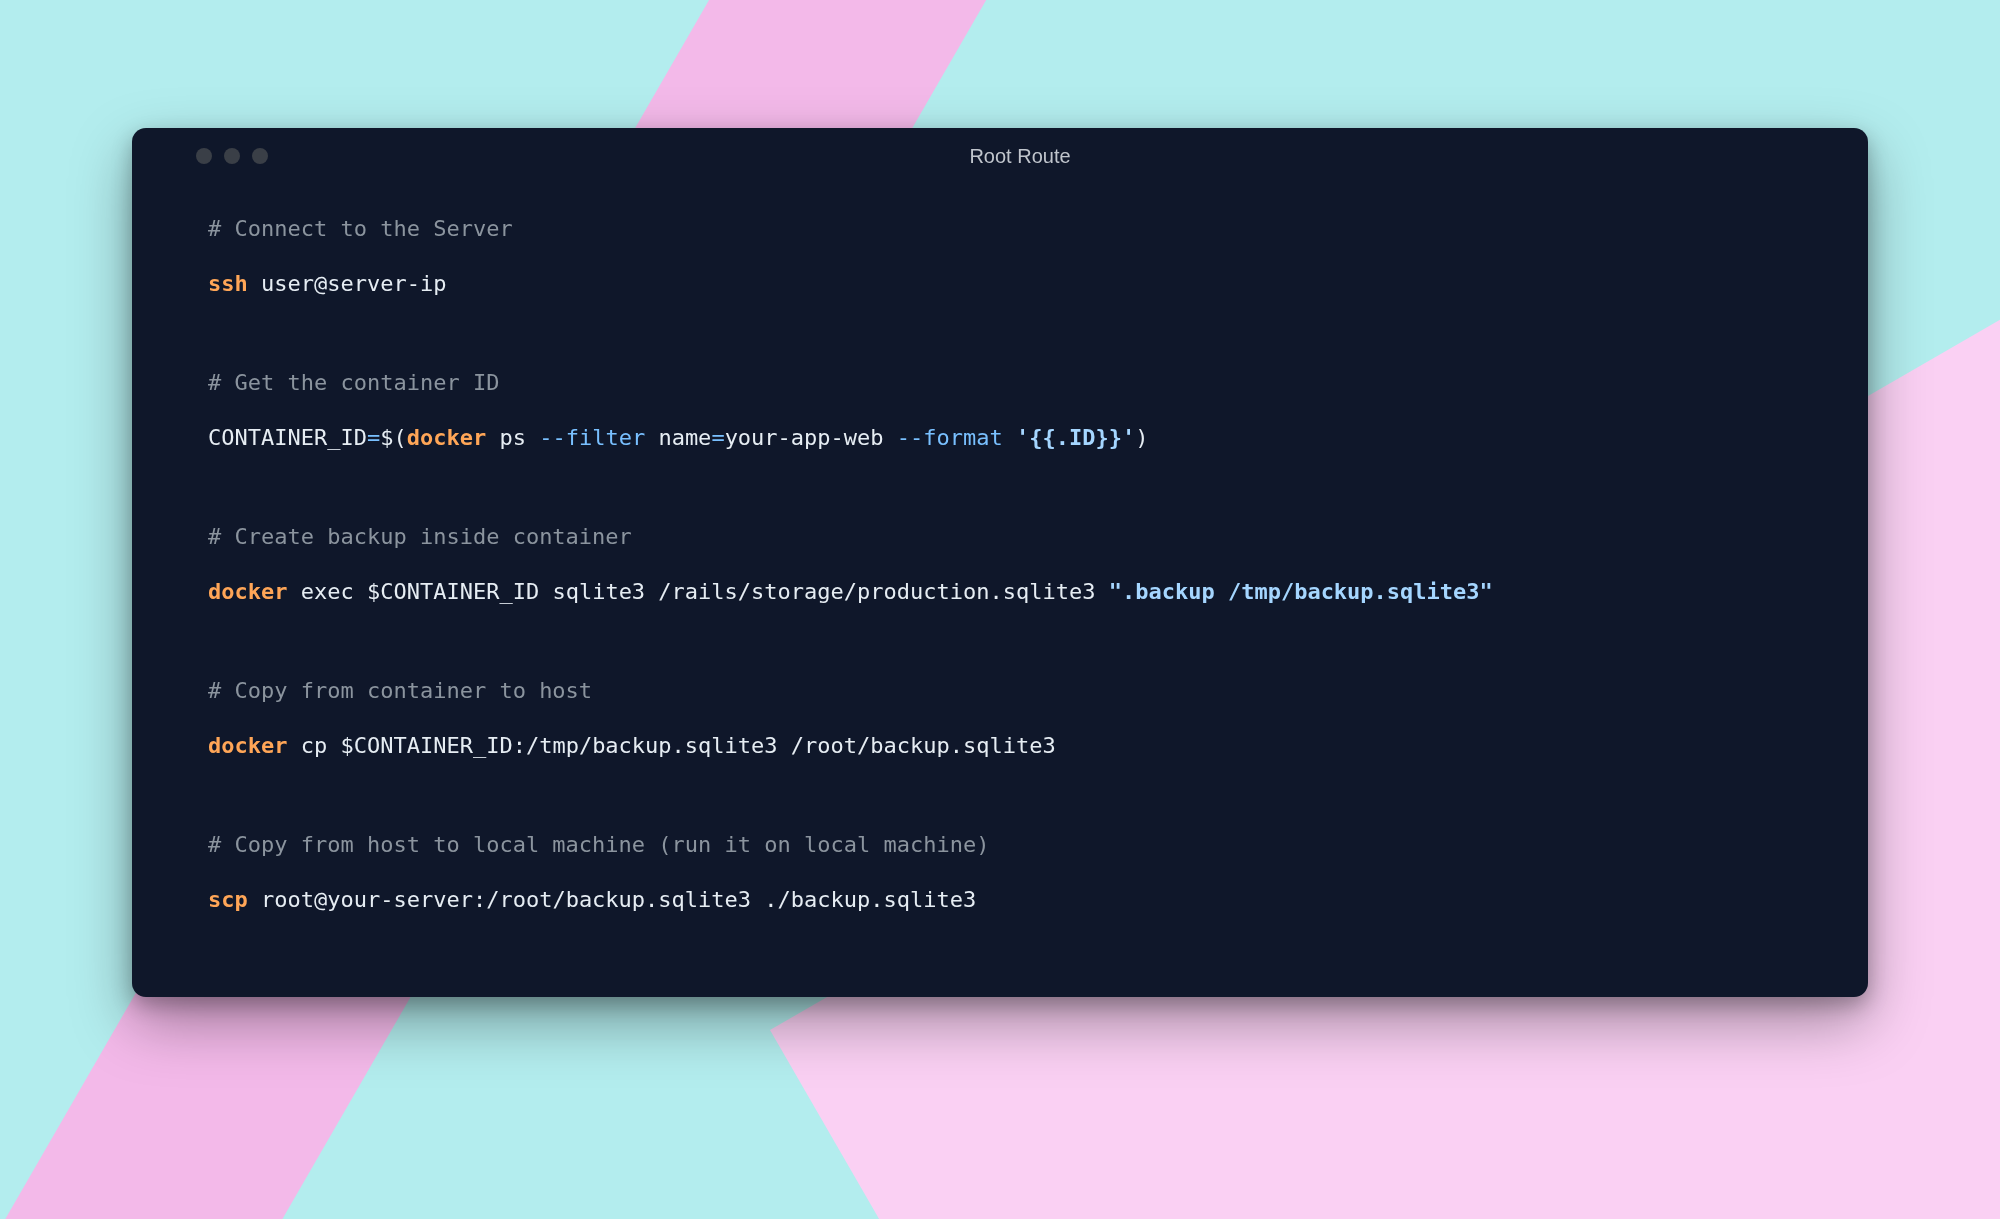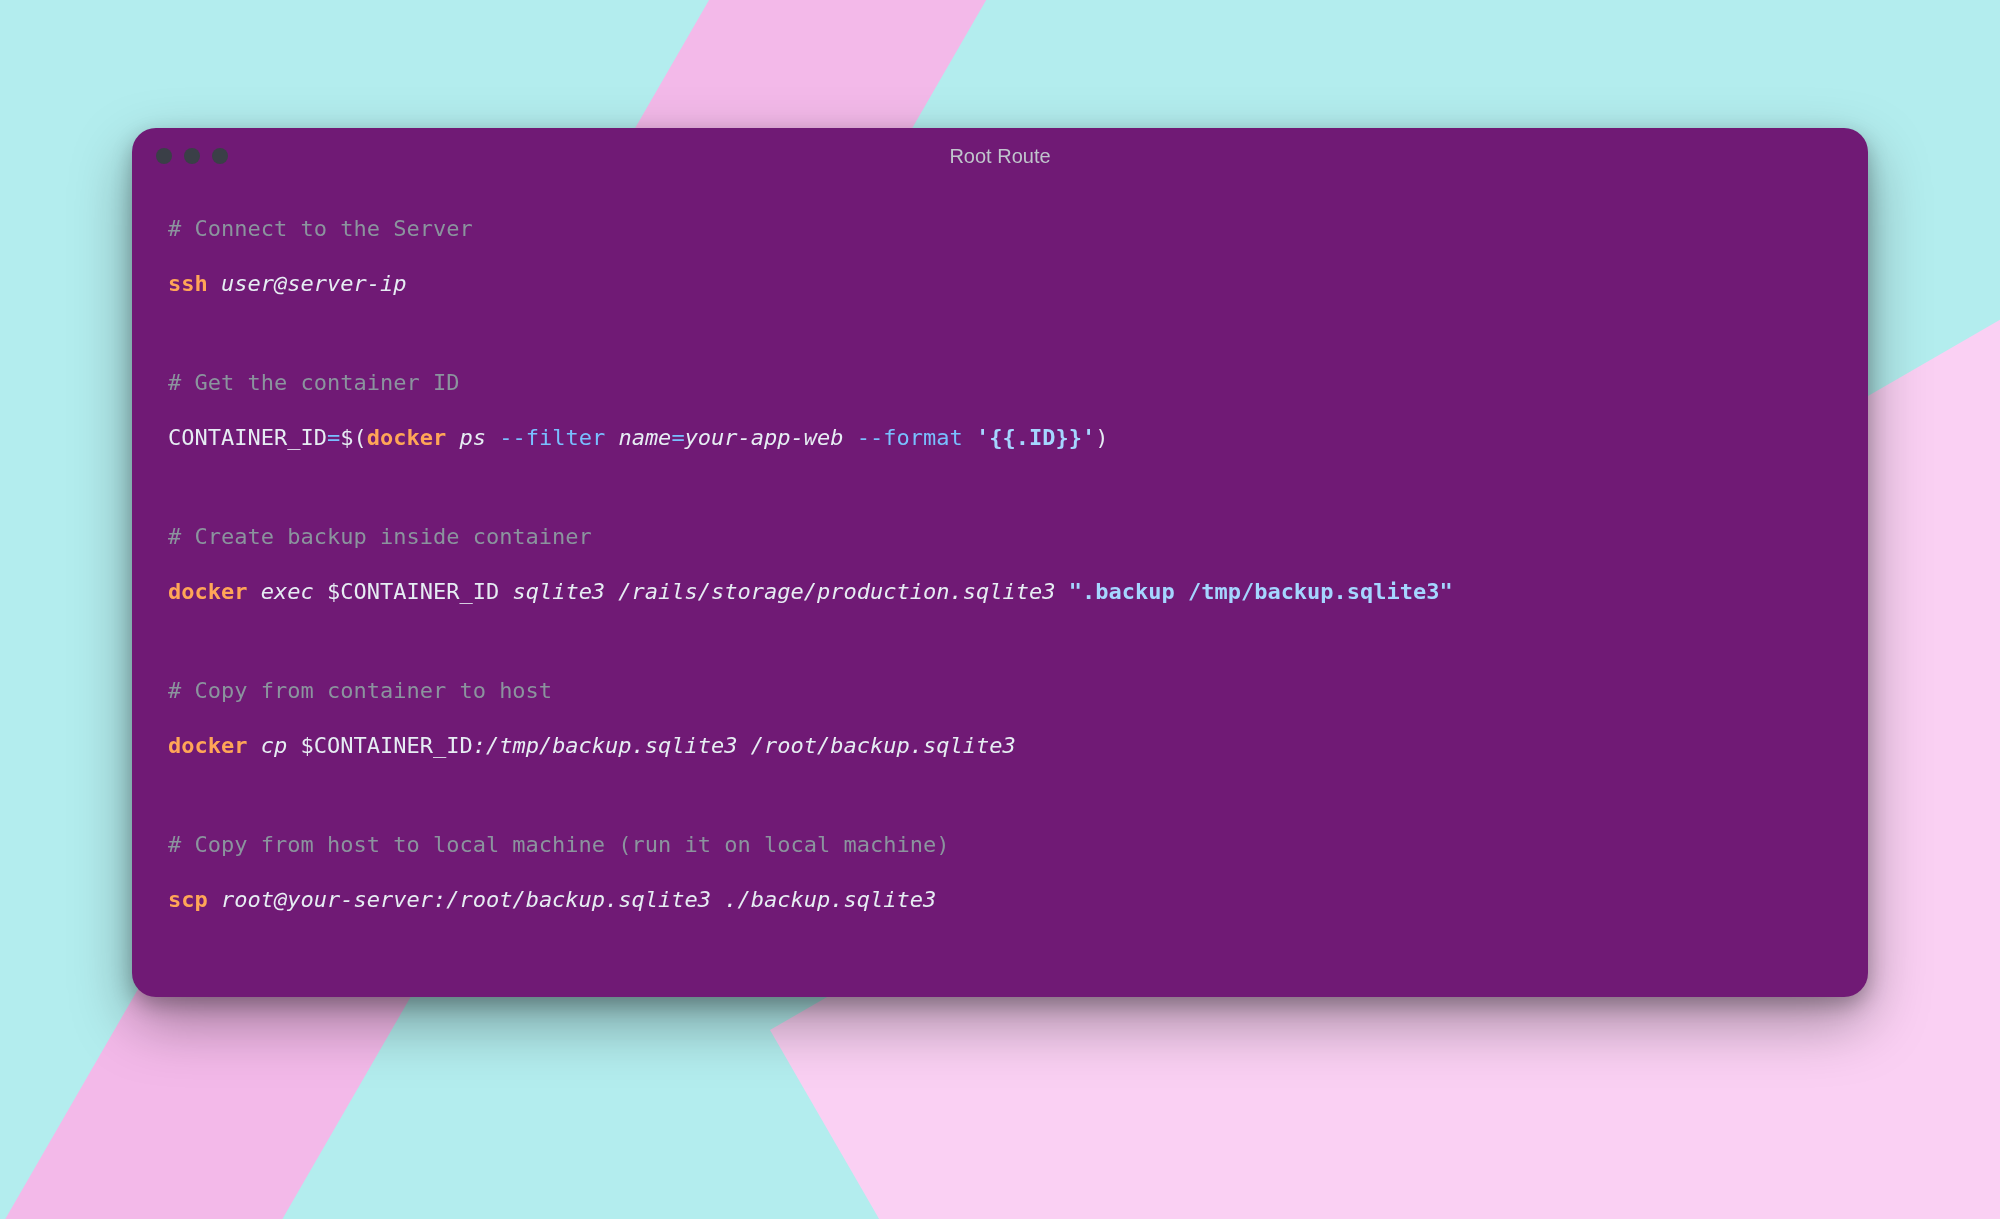--- a/index.html
+++ b/index.html
@@ -54,24 +54,25 @@
       left: 770px;
       top: 1030px;
     }
 
     .window {
       position: absolute;
       left: 132px;
       top: 128px;
       width: 1736px;
       height: 869px;
-      background: #701a75;
-      border-radius: 24px;
+      background: #0f172a;
+      border-radius: 14px;
       box-shadow: 0 25px 60px rgba(0,0,0,0.35), 0 8px 20px rgba(0,0,0,0.25);
       overflow: hidden;
+      padding-left: 40px;
     }
 
     .titlebar {
       position: relative;
       height: 56px;
       display: flex;
       align-items: center;
       padding: 0 24px;
     }
 
@@ -112,21 +113,21 @@
       margin-bottom: 22px;
     }
 
     .gap {
       display: block;
       height: 44px;
     }
 
     .comment { color: #8b949e; }
     .cmd { color: #ffa657; font-weight: bold; }
-    .text { color: #e6edf3; font-style: italic; }
+    .text { color: #e6edf3; }
     .flag { color: #79c0ff; }
     .eq { color: #79c0ff; }
     .var { color: #e6edf3; }
     .str { color: #a5d6ff; font-weight: bold; }
     .punct { color: #e6edf3; }
   </style>
 </head>
 <body>
 
 <div class="bg">

